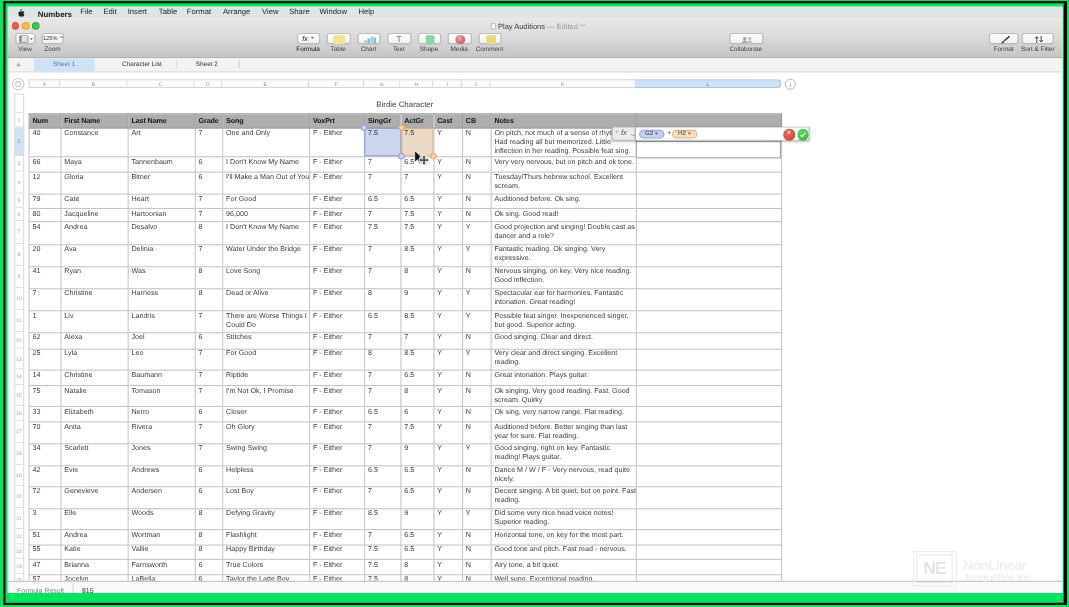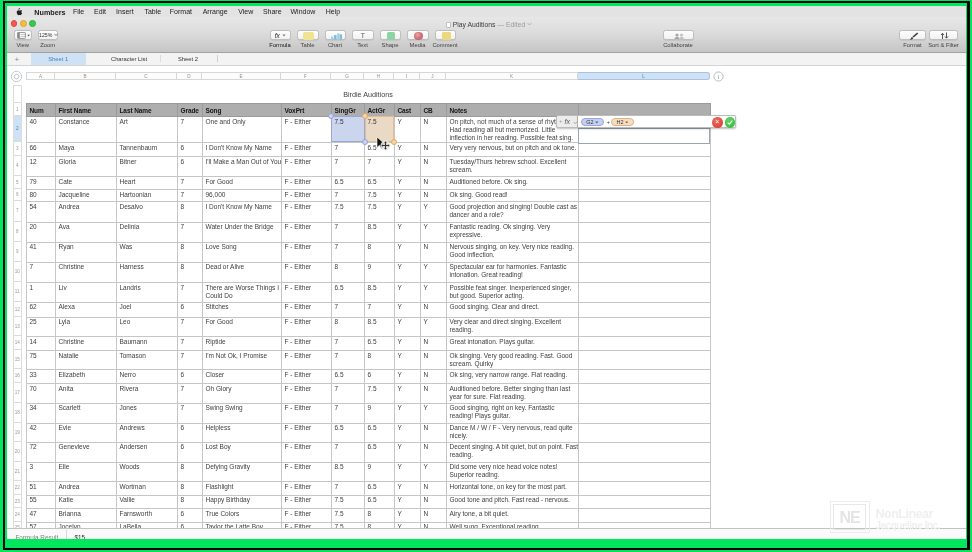--- a/index.html
+++ b/index.html
@@ -188,21 +188,21 @@
 <div class="gutcell" style="top:317.5px;height:19.5px;line-height:19.5px;">17</div>
 <div class="gutcell" style="top:337.0px;height:20px;line-height:20px;">18</div>
 <div class="gutcell" style="top:357.0px;height:19px;line-height:19px;">19</div>
 <div class="gutcell" style="top:376.0px;height:20px;line-height:20px;">20</div>
 <div class="gutcell" style="top:396.0px;height:19.5px;line-height:19.5px;">21</div>
 <div class="gutcell" style="top:415.5px;height:13.5px;line-height:13.5px;">22</div>
 <div class="gutcell" style="top:429.0px;height:13.5px;line-height:13.5px;">23</div>
 <div class="gutcell" style="top:442.5px;height:13.5px;line-height:13.5px;">24</div>
 <div class="gutcell" style="top:456.0px;height:12px;line-height:12px;">25</div>
 
-    <div class="abs" style="left:19.5px;top:24px;width:684px;text-align:center;font-size:7.2px;color:#3f3f3f;">Birdie Auditions</div>
+    <div class="abs" style="left:19.5px;top:24px;width:684px;text-align:center;font-size:7.2px;color:#3f3f3f;">Birdie Character</div>
 <table id="tbl" style="width:684px;">
         <colgroup>
 <col style="width:29px">
 <col style="width:61px">
 <col style="width:61px">
 <col style="width:25px">
 <col style="width:79px">
 <col style="width:50px">
 <col style="width:33px">
 <col style="width:30px">

